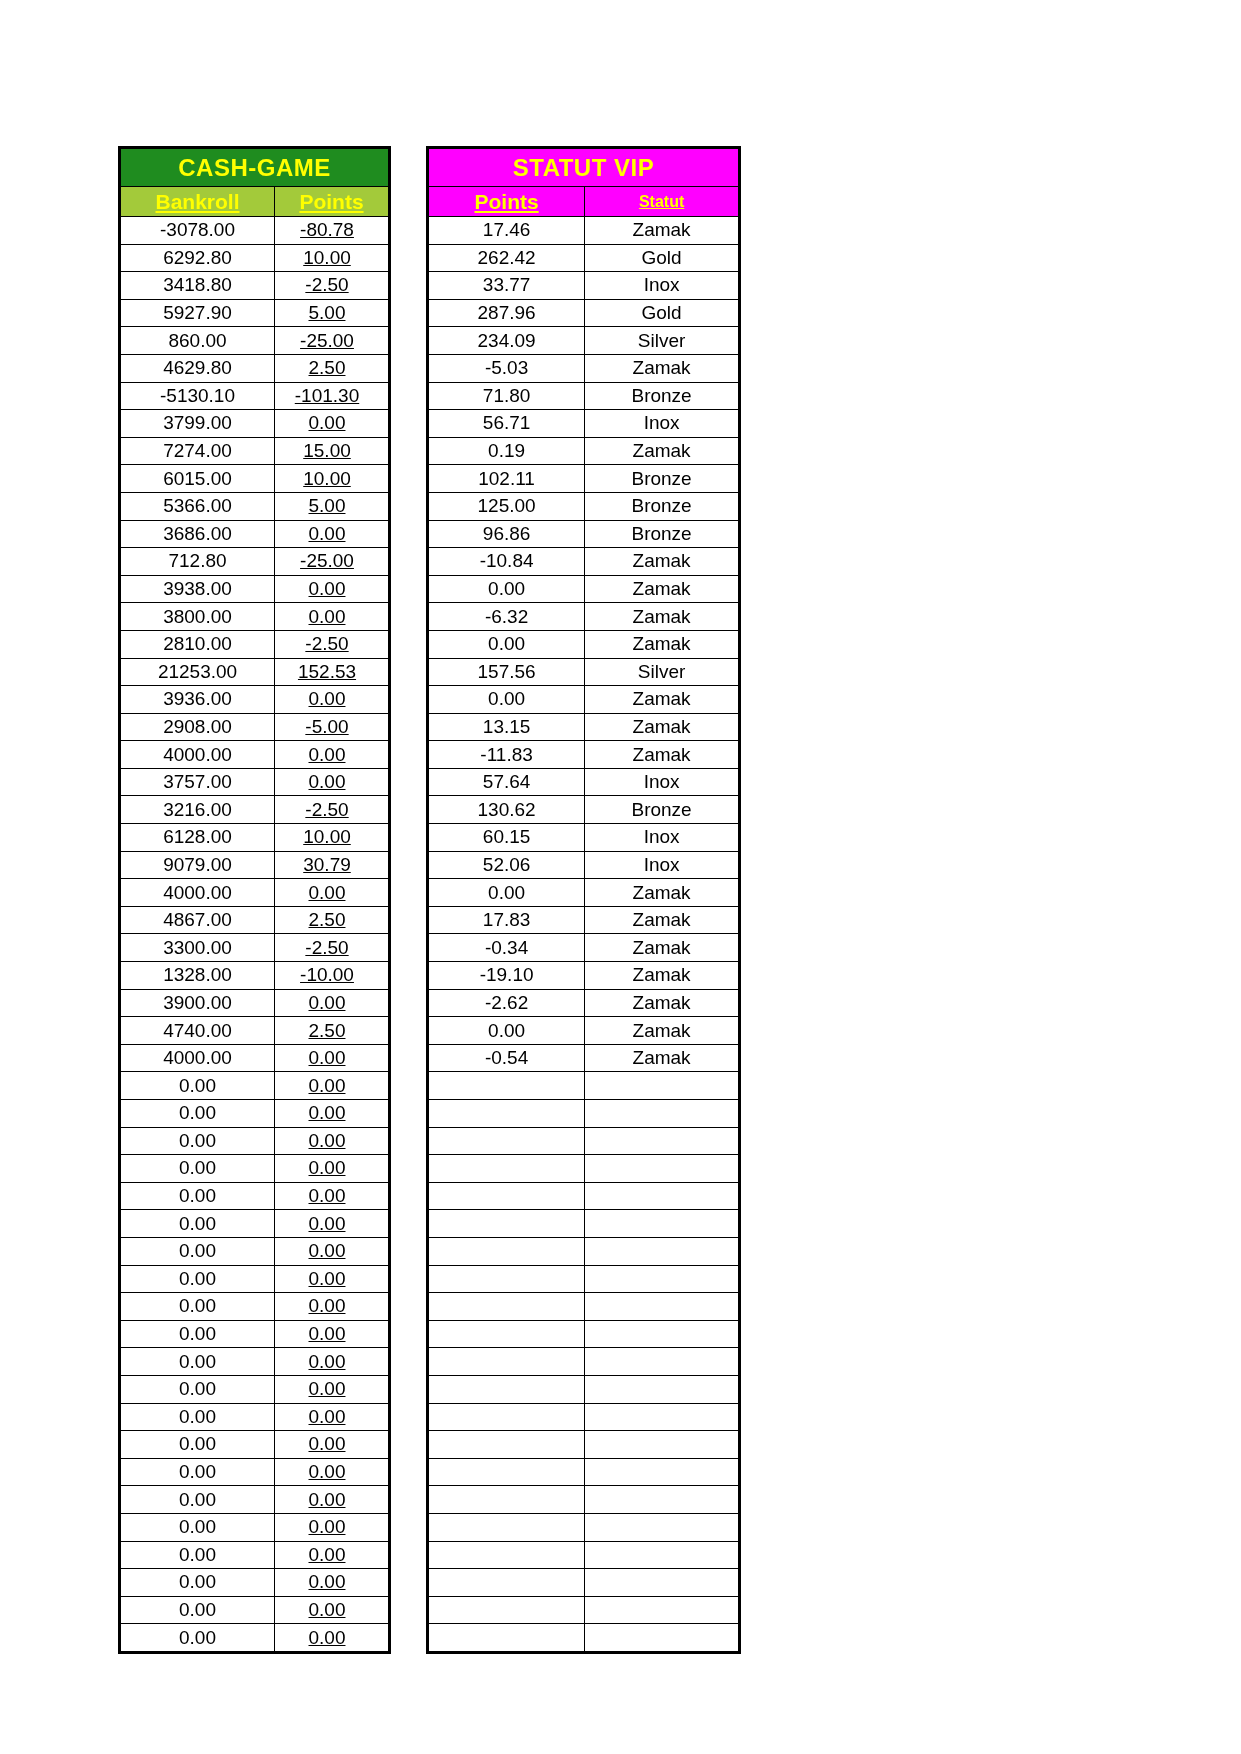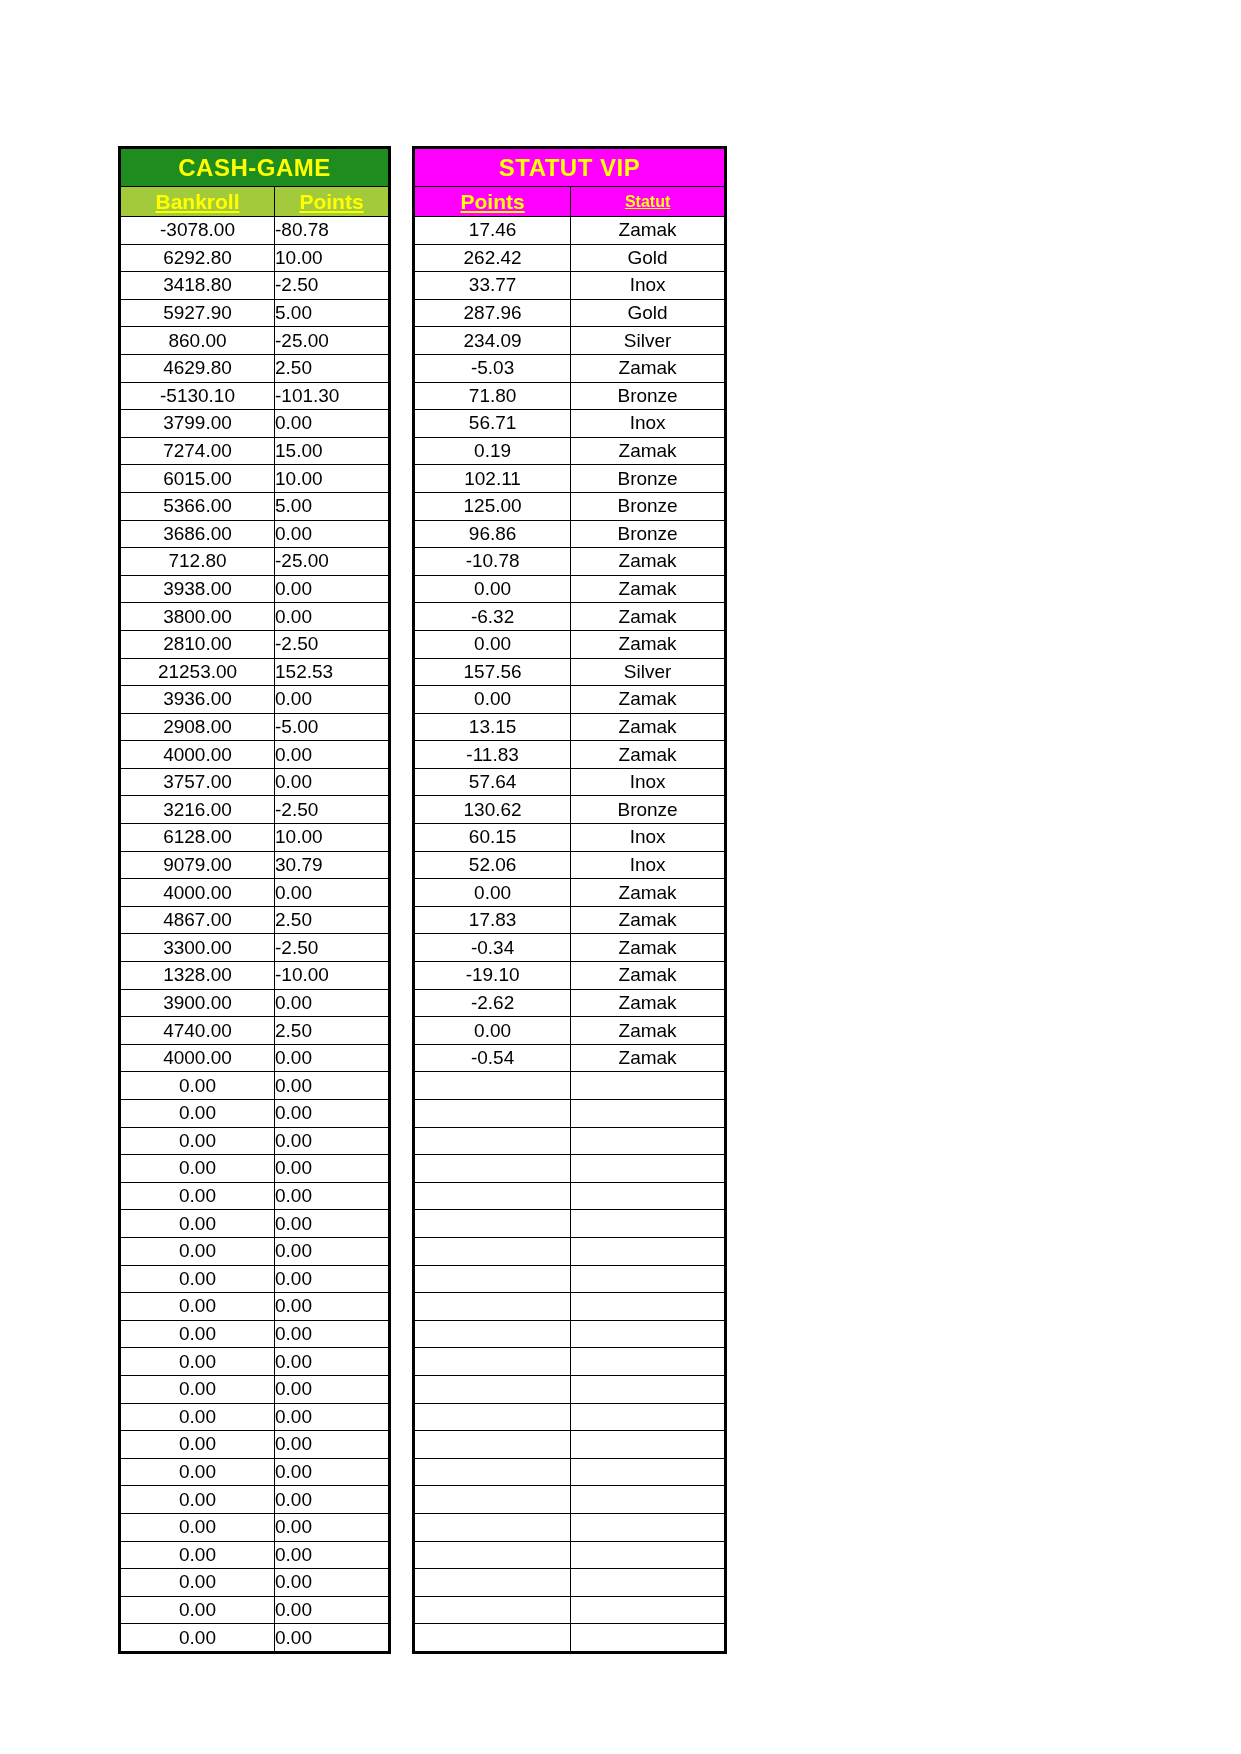--- a/index.html
+++ b/index.html
@@ -7,21 +7,21 @@
     width: 1241px; height: 1754px;
     background: #ffffff;
     position: relative;
     font-family: "Liberation Sans", sans-serif;
     color: #000;
   }
   .sheet { position: absolute; inset: 0; background: var(--page-bg, #fff); }
 
   .tbl { position: absolute; top: 146px; }
   .tbl-cash { left: 118px; width: 226px; }
-  .tbl-vip  { left: 412px; width: 315px; }
+  .tbl-vip  { left: 426px; width: 315px; }
 
   table {
     border-collapse: collapse;
     table-layout: fixed;
     width: 100%;
     border: 3px solid var(--border, #000);
   }
   th, td {
     border: 1.5px solid var(--border, #000);
     overflow: hidden;
@@ -51,21 +51,21 @@
   }
   .tbl-cash .subhead th { background: var(--cash-subhead-bg, #a3ca3a); }
   .tbl-vip  .subhead th { background: var(--vip-title-bg, #ff00ff); }
   .tbl-vip  .subhead th.small { font-size: 16px; }
 
   td {
     height: 26.6px;
     font-size: 19px;
     text-align: center;
   }
-  td.right { text-align: left; padding-right: 9px; }
+  td.right { text-align: center; padding-right: 9px; text-decoration: underline; }
 </style>
 </head>
 <body>
 
 <div class="sheet">
 
   <section class="tbl tbl-cash">
     <table>
       <colgroup>
           <col style="width:155px">
@@ -351,21 +351,21 @@
           </tr>
           <tr>
             <td>125.00</td>
             <td>Bronze</td>
           </tr>
           <tr>
             <td>96.86</td>
             <td>Bronze</td>
           </tr>
           <tr>
-            <td>-10.78</td>
+            <td>-10.84</td>
             <td>Zamak</td>
           </tr>
           <tr>
             <td>0.00</td>
             <td>Zamak</td>
           </tr>
           <tr>
             <td>-6.32</td>
             <td>Zamak</td>
           </tr>

